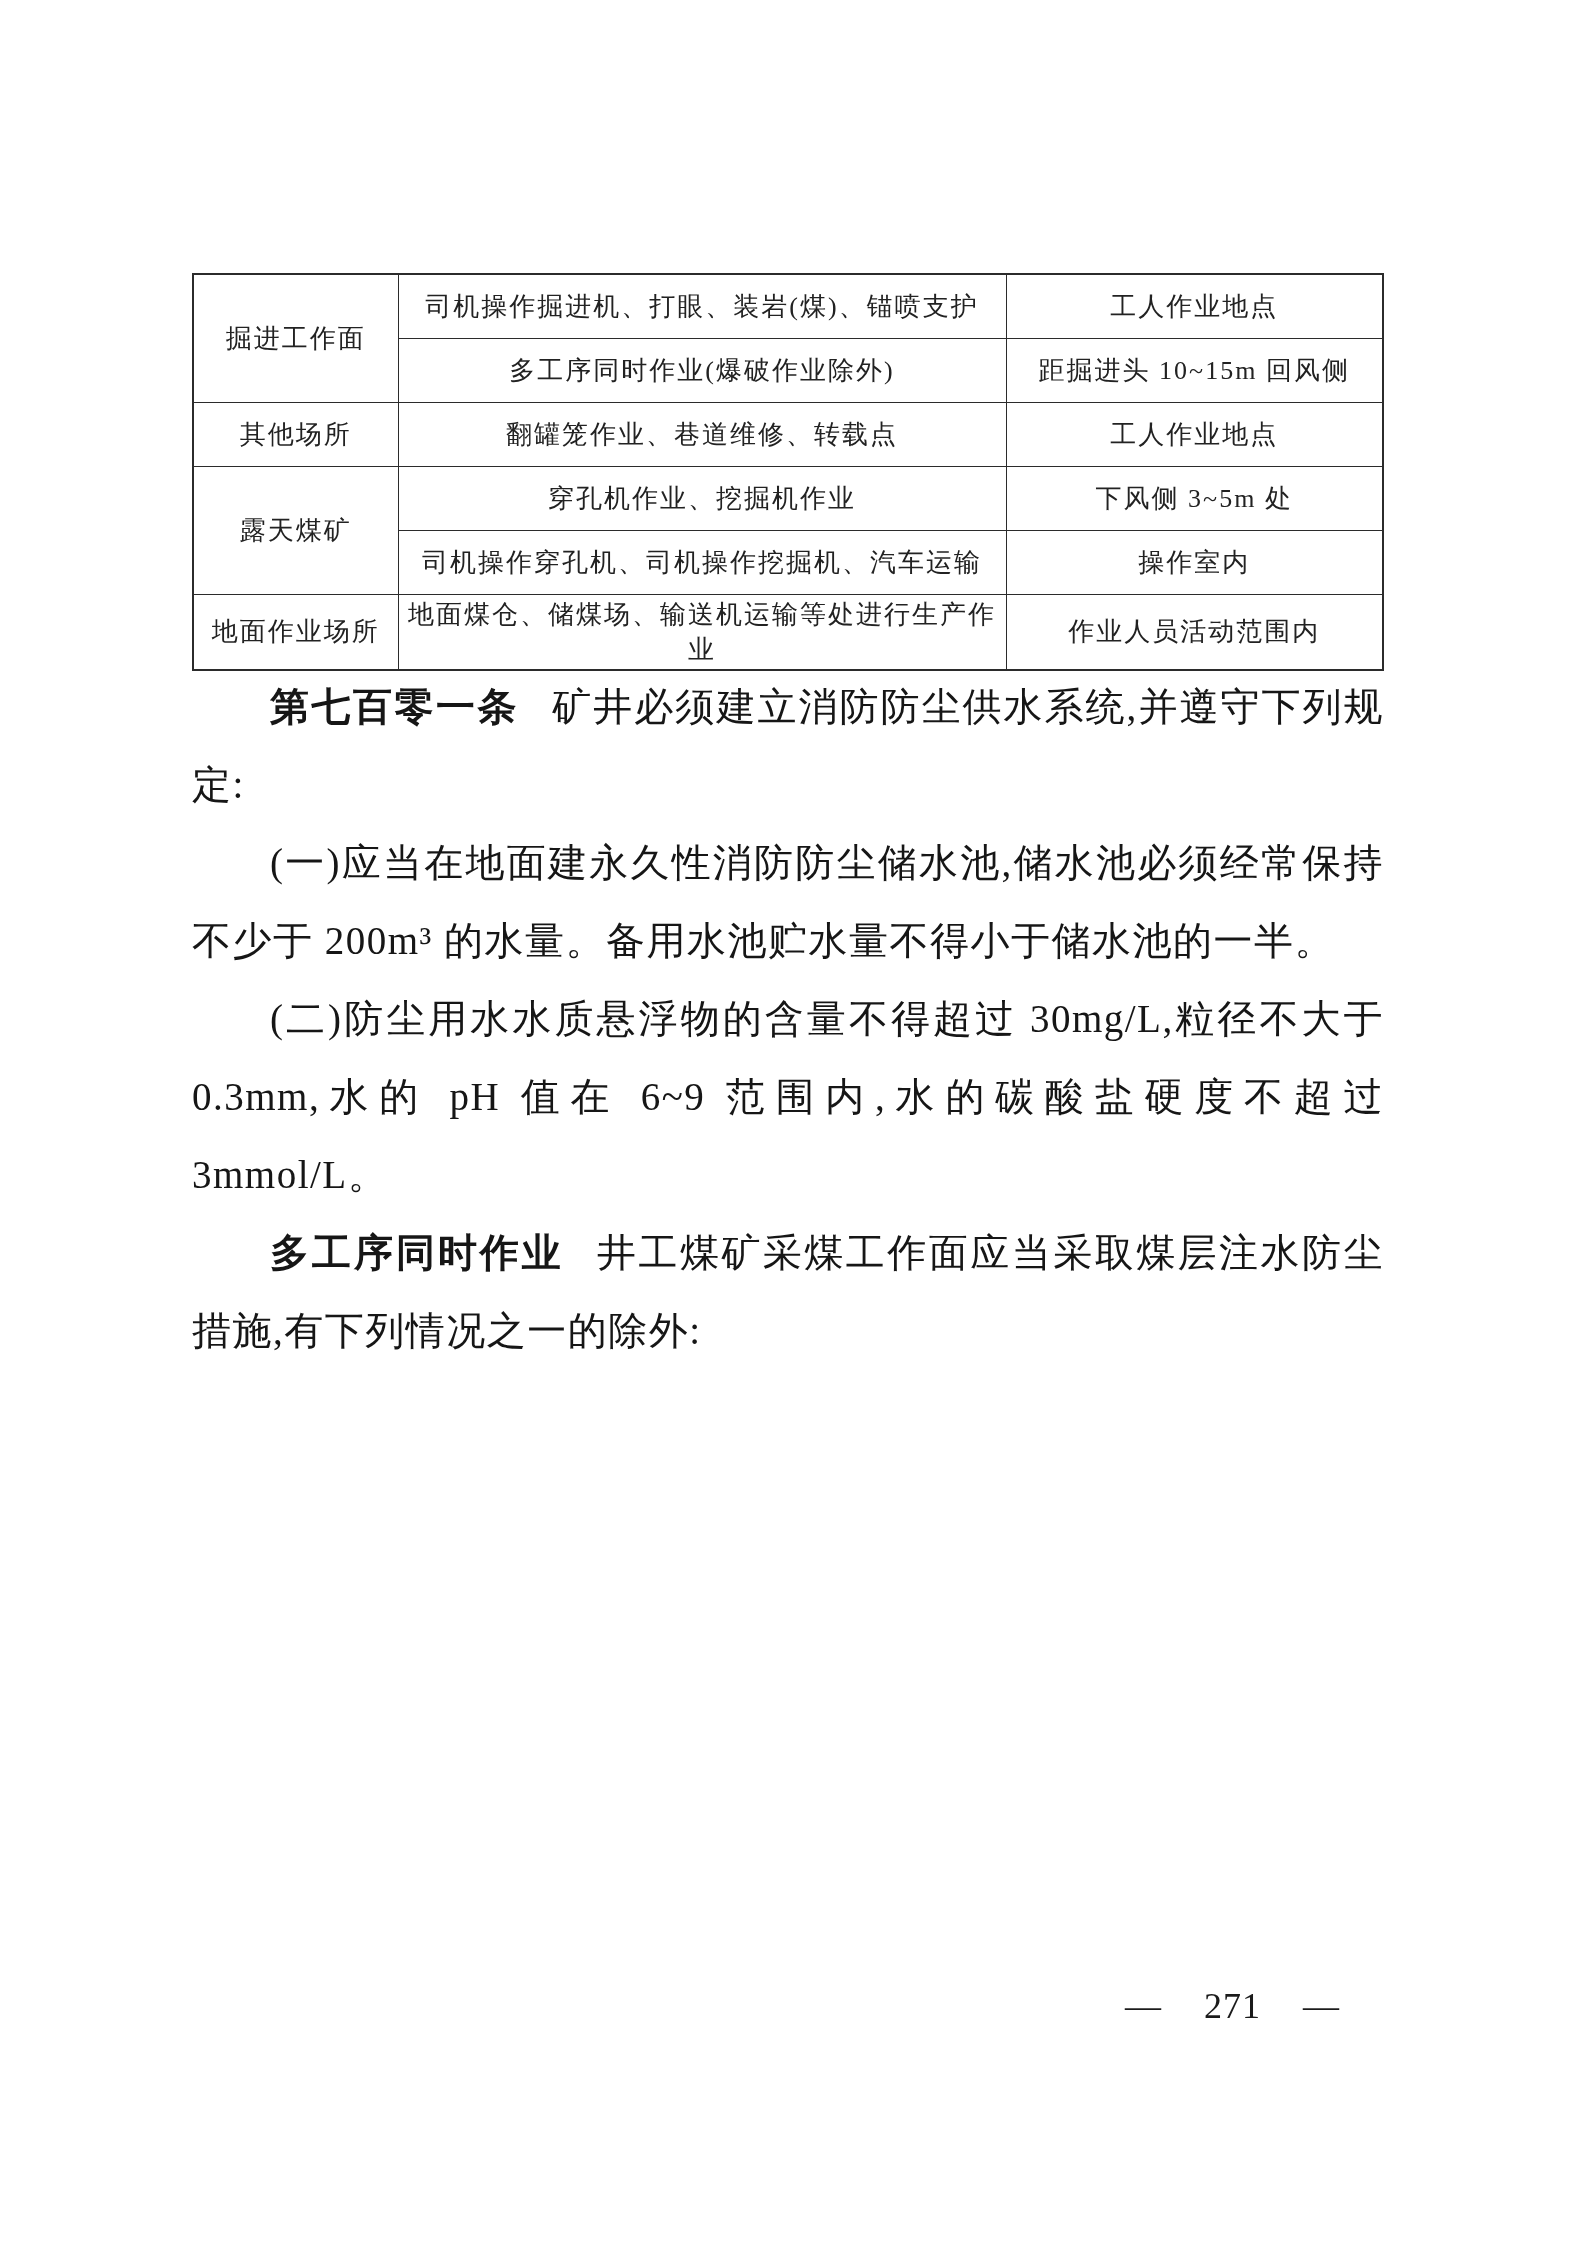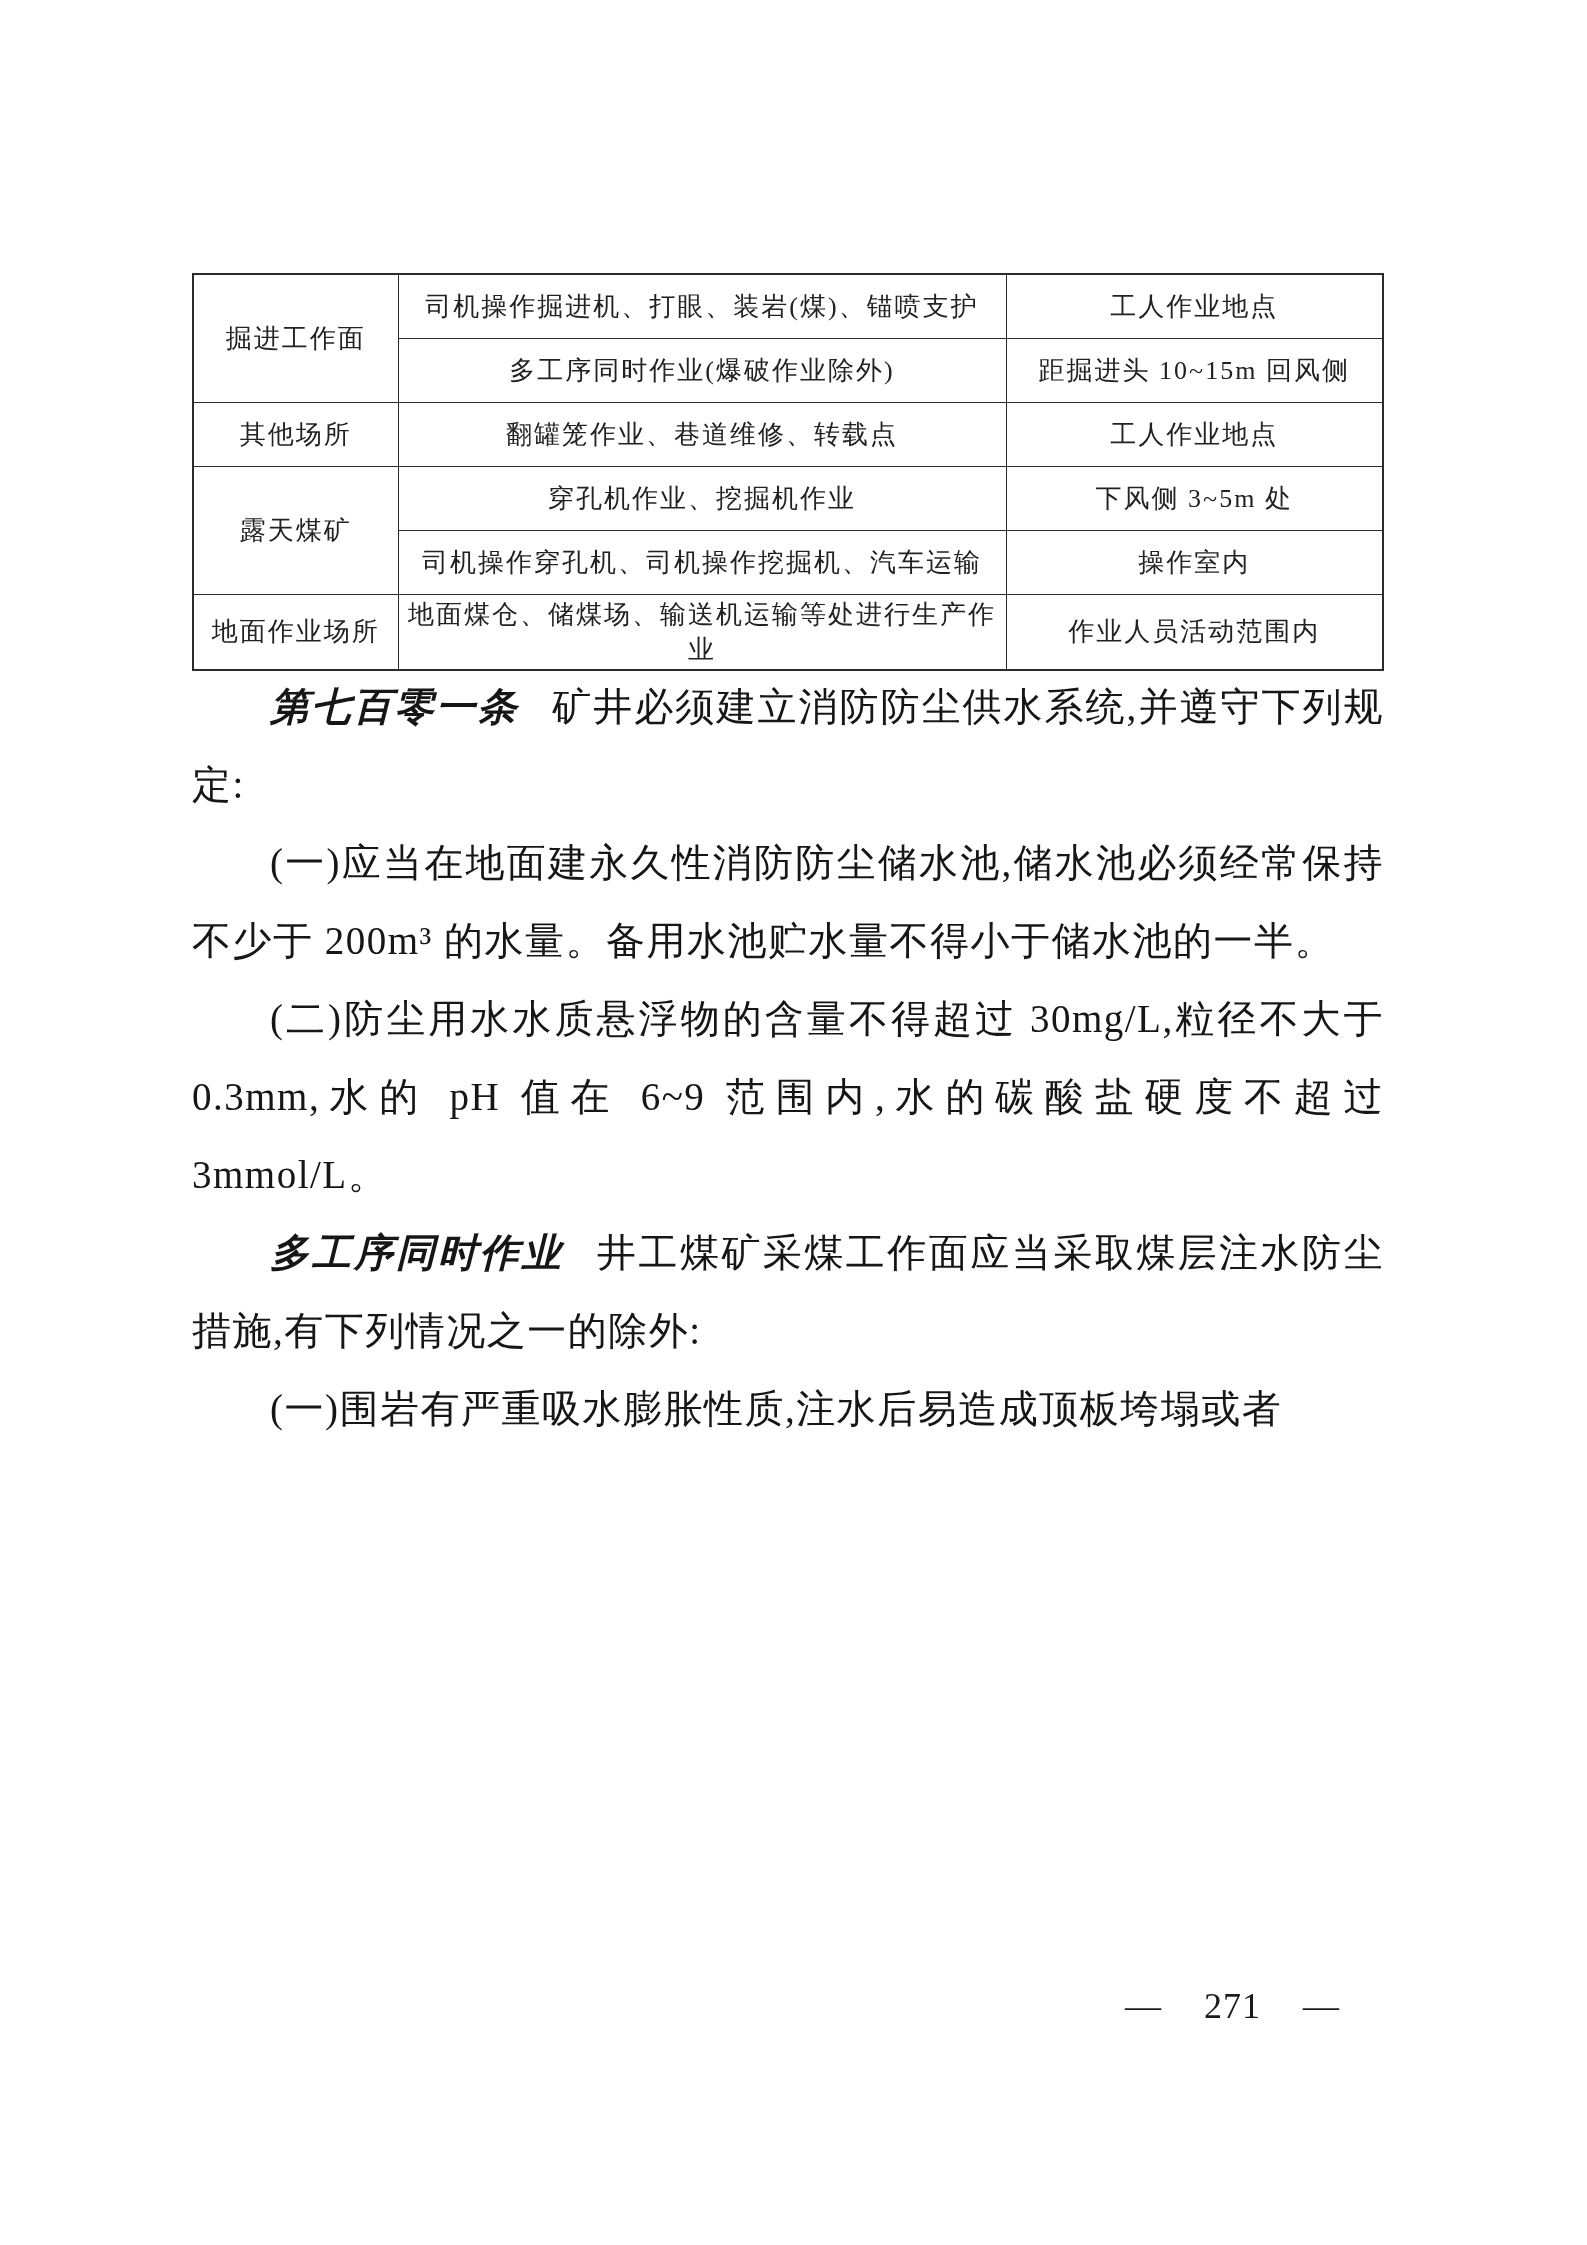--- a/index.html
+++ b/index.html
@@ -51,21 +51,20 @@
     text-align: justify;
     text-justify: inter-character;
     color: #161616;
   }
   .para { text-indent: 2em; }
   .art-no {
     font-weight: 700;
     font-family: "Liberation Sans", "DejaVu Sans", sans-serif;
     margin-right: 0.85em;
     letter-spacing: 2px;
-    font-style: italic;
   }
 
   
   .footer {
     position: absolute;
     top: 1985px;
     right: 247px;
     display: flex;
     align-items: center;
     gap: 42px;
@@ -115,21 +114,20 @@
         <td>作业人员活动范围内</td>
       </tr>
     </tbody>
   </table>
 
   <div class="body-text">
     <p class="para"><span class="art-no">第七百零一条</span><span>矿井必须建立消防防尘供水系统,并遵守下列规定:</span></p>
     <p class="para">(一)应当在地面建永久性消防防尘储水池,储水池必须经常保持不少于 200m³ 的水量。备用水池贮水量不得小于储水池的一半。</p>
     <p class="para">(二)防尘用水水质悬浮物的含量不得超过 30mg/L,粒径不大于 0.3mm,水的 pH 值在 6~9 范围内,水的碳酸盐硬度不超过 3mmol/L。</p>
     <p class="para"><span class="art-no">多工序同时作业</span><span>井工煤矿采煤工作面应当采取煤层注水防尘措施,有下列情况之一的除外:</span></p>
-    <p class="para">(一)围岩有严重吸水膨胀性质,注水后易造成顶板垮塌或者</p>
   </div>
 
   <div class="footer">
     <span>—</span>
     <span>271</span>
     <span>—</span>
   </div>
 
 </div>
 

